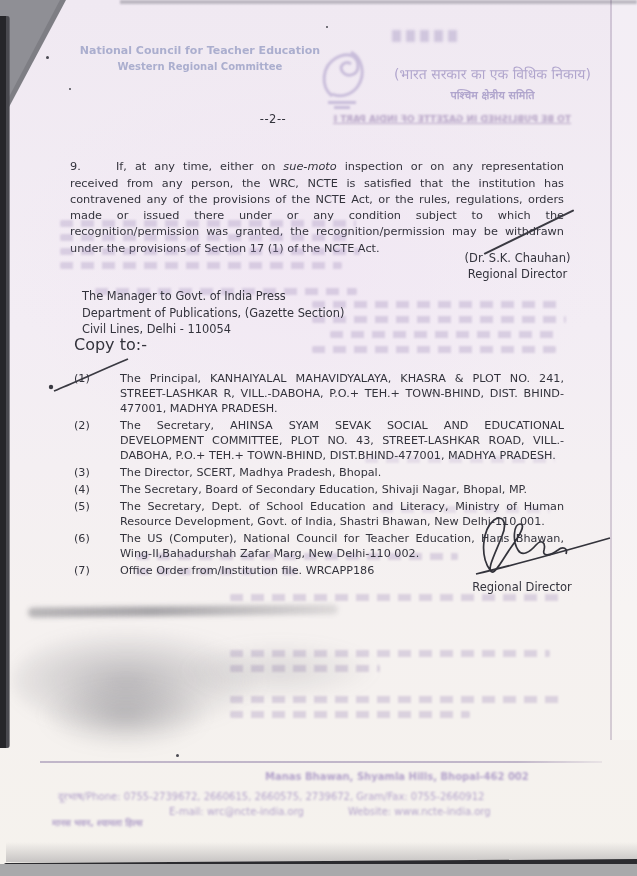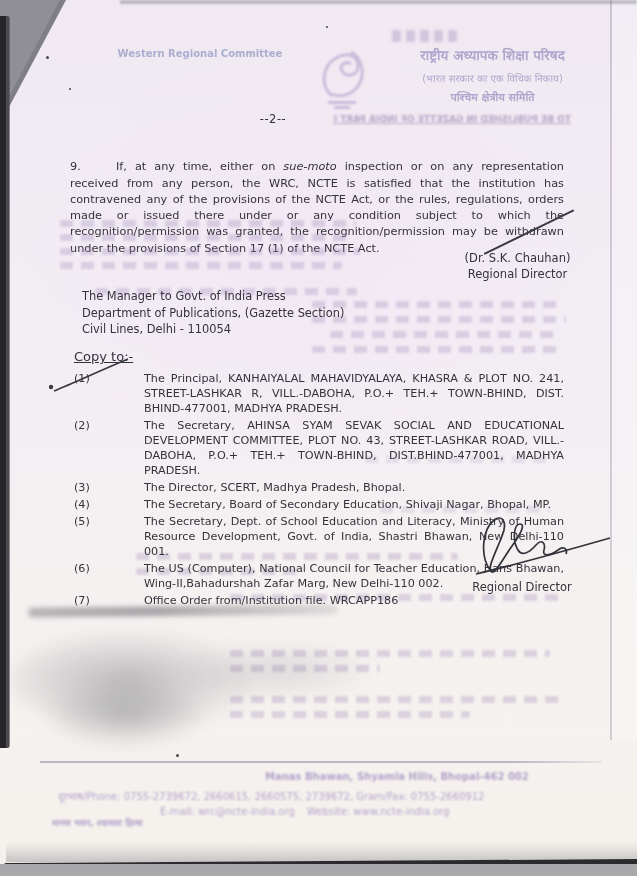--- a/index.html
+++ b/index.html
@@ -37,21 +37,21 @@
   .top-edge{position:absolute;left:120px;top:0;width:517px;height:4px;background:rgba(90,90,100,.35);filter:blur(1px);}
   .speck{position:absolute;background:#4a4a52;border-radius:50%;}
   
   .ghost{position:absolute;filter:blur(.7px);opacity:.8;}
   .gh-en{left:55px;top:44px;width:290px;text-align:center;color:#9aa0c6;}
   .gh-en .l1{font-size:11px;font-weight:bold;}
   .gh-en .l2{font-size:8.5px;margin-top:4px;}
   .gh-en .l3{font-size:10px;font-weight:bold;margin-top:4px;}
   .gh-hi{left:385px;top:46px;width:215px;text-align:center;color:#a195c4;}
   .gh-hi .l1{font-size:13.5px;font-weight:bold;}
-  .gh-hi .l2{font-size:10px;margin-top:7px;}
+  .gh-hi .l2{font-size:14px;margin-top:18px;}
   .gh-hi .l3{font-size:11px;font-weight:bold;margin-top:4px;}
   .gh-logo{left:306px;top:38px;width:72px;height:72px;opacity:.5;filter:blur(.8px);}
   .gh-topmark{left:392px;top:30px;width:70px;height:12px;
     background:repeating-linear-gradient(90deg,rgba(150,135,185,.45) 0 9px,transparent 9px 14px);
     filter:blur(1.4px);opacity:.8;}
   
   .gazette{position:absolute;left:333px;top:114px;width:238px;
     font-size:9px;font-weight:bold;color:rgba(145,120,170,.6);
     text-decoration:underline;filter:blur(.9px);
     transform:scaleX(-1);white-space:nowrap;overflow:hidden;}
@@ -63,26 +63,26 @@
   .pgnum{position:absolute;left:233px;top:112px;width:80px;text-align:center;
     font-size:11.5px;letter-spacing:.5px;}
   .para9{position:absolute;left:70px;top:148px;width:494px;
     font-size:11.3px;line-height:16.3px;text-align:justify;}
   .para9 .pnum{display:inline-block;width:46px;}
   .sig1-line{position:absolute;left:484px;top:253px;width:100px;height:2px;
     background:#3a3a42;transform:rotate(-26deg);transform-origin:left center;border-radius:1px;}
   .sig1{position:absolute;left:445px;top:251px;width:145px;text-align:center;
     font-size:11.5px;line-height:15.5px;}
   .addr{position:absolute;left:82px;top:288px;font-size:11.4px;line-height:16.5px;}
-  .copylabel{position:absolute;left:74px;top:349px;font-size:13px;text-decoration:underline;}
+  .copylabel{position:absolute;left:74px;top:335px;font-size:16px;}
   .copylist{position:absolute;left:74px;top:371px;width:490px;
     font-size:11.2px;line-height:15px;}
   .citem{display:flex;margin-bottom:2px;}
   .citem .num{width:46px;flex:0 0 46px;}
-  .citem .txt{flex:1;text-align:justify;margin-left:24px;}
+  .citem .txt{flex:1;text-align:justify;}
   .handmark,.sig2{position:absolute;}
   .sig2-title{position:absolute;left:452px;top:580px;width:140px;text-align:center;
     font-size:11.5px;}
   
   .smudge{position:absolute;border-radius:50%;filter:blur(7px);}
   .sm-streak{left:28px;top:606px;width:310px;height:10px;border-radius:5px;
     background:linear-gradient(90deg,rgba(70,70,78,.35),rgba(90,90,98,.5) 40%,rgba(90,90,98,.15));
     filter:blur(2.5px);transform:rotate(-.6deg);position:absolute;}
   .sm1{left:12px;top:628px;width:255px;height:105px;
     background:radial-gradient(ellipse at 45% 50%,rgba(95,95,105,.38),rgba(95,95,105,0) 70%);}
@@ -90,41 +90,41 @@
     background:radial-gradient(ellipse at 50% 50%,rgba(85,85,95,.30),rgba(85,85,95,0) 70%);}
   .sm3{left:180px;top:640px;width:200px;height:60px;
     background:radial-gradient(ellipse at 50% 50%,rgba(110,110,120,.18),rgba(110,110,120,0) 70%);}
   
   .foot-rule{position:absolute;left:40px;top:761px;width:562px;height:2px;
     background:linear-gradient(90deg,rgba(130,110,155,.45) 0 85%,rgba(130,110,155,.1));filter:blur(.5px);}
   .foot{position:absolute;color:#a794c4;filter:blur(.8px);opacity:.85;white-space:nowrap;}
   .f1l{left:52px;top:816px;font-size:9px;font-weight:bold;width:150px;overflow:hidden;}
   .f1r{left:265px;top:771px;font-size:10px;font-weight:bold;}
   .f2{left:58px;top:789px;font-size:10px;}
-  .f3{left:160px;top:806px;font-size:10px;display:flex;gap:12px;}
+  .f3{left:169px;top:806px;font-size:10px;display:flex;gap:44px;}
   .f4{left:200px;top:860px;font-size:16px;padding-left:24px;}
 </style>
 </head>
 <body>
 
 <div class="page"></div>
 
 <div class="ghost gh-en">
+  <div class="l1">National Council for Teacher Education</div>
   <div class="l3">Western Regional Committee</div>
 </div>
 <svg class="ghost gh-logo" viewBox="0 0 72 72">
   <g fill="none" stroke="#a090c2" stroke-width="3">
     <path d="M26,58 C14,48 16,28 30,20 C42,13 52,18 52,28 C52,38 40,40 36,33 C33,27 40,22 45,26"></path>
     <path d="M45,14 C56,20 60,36 52,48 C46,57 34,60 26,56"></path>
   </g>
   <rect x="22" y="63" width="28" height="3" fill="#a090c2"></rect>
   <rect x="28" y="68" width="16" height="3" fill="#a090c2"></rect>
 </svg>
 <div class="ghost gh-hi">
-  <div class="l1">राष्ट्रीय अध्यापक शिक्षा परिषद</div>
   <div class="l2">(भारत सरकार का एक विधिक निकाय)</div>
   <div class="l3">पश्चिम क्षेत्रीय समिति</div>
 </div>
 <div class="ghost gh-topmark"></div>
 
 <div class="gazette">TO BE PUBLISHED IN GAZETTE OF INDIA PART III SECTION 4</div>
 
 <div class="pgnum ink">--2--</div>
 
 <p class="para9 ink"><span class="pnum">9.</span><span>If, at any time, either on </span><i>sue-moto</i><span> inspection or on any representation received from any person, the WRC, NCTE is satisfied that the institution has contravened any of the provisions of the NCTE Act, or the rules, regulations, orders made or issued there under or any condition subject to which the recognition/permission was granted, the recognition/permission may be withdrawn under the provisions of Section 17 (1) of the NCTE Act.</span></p>

